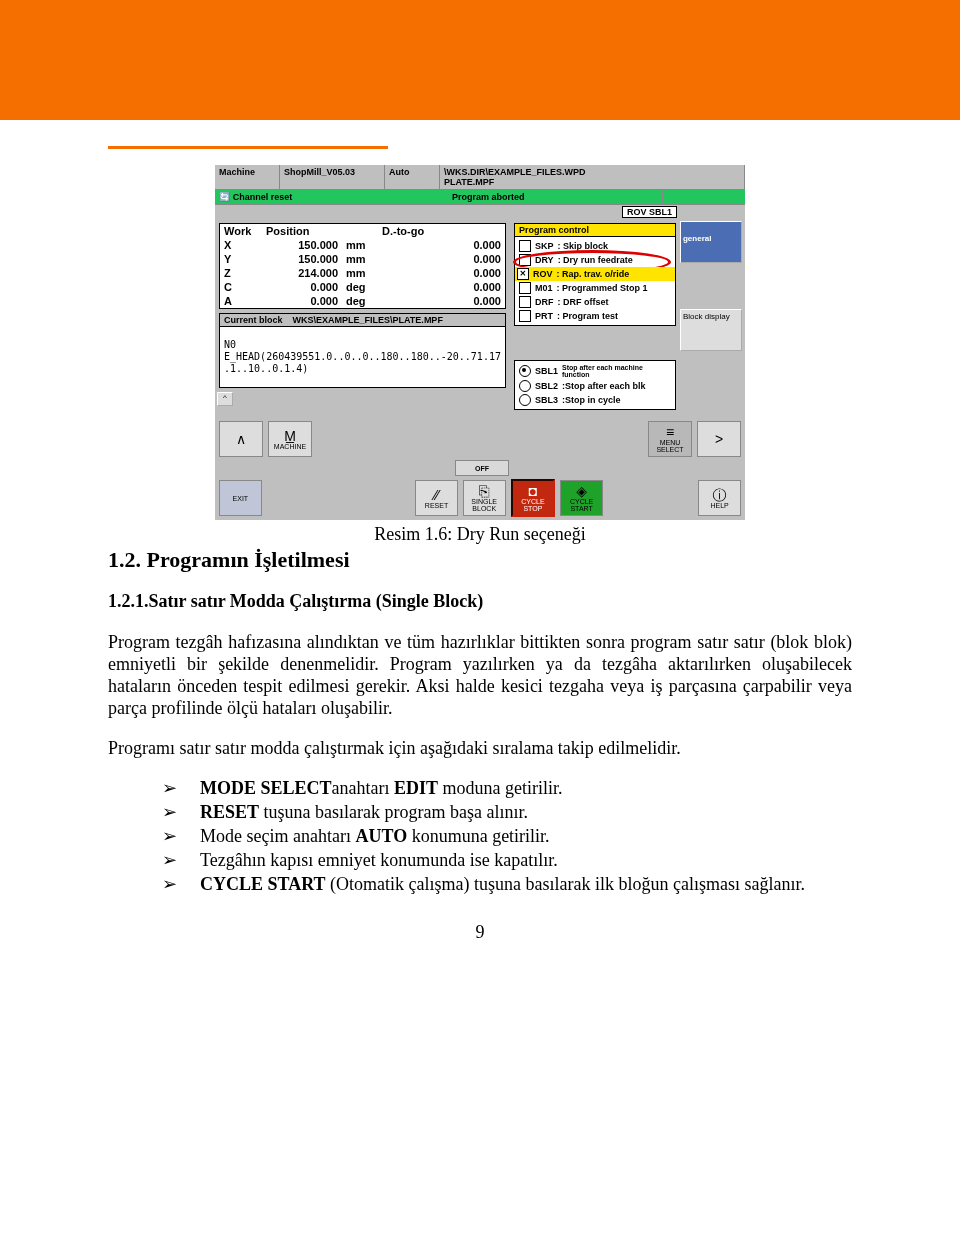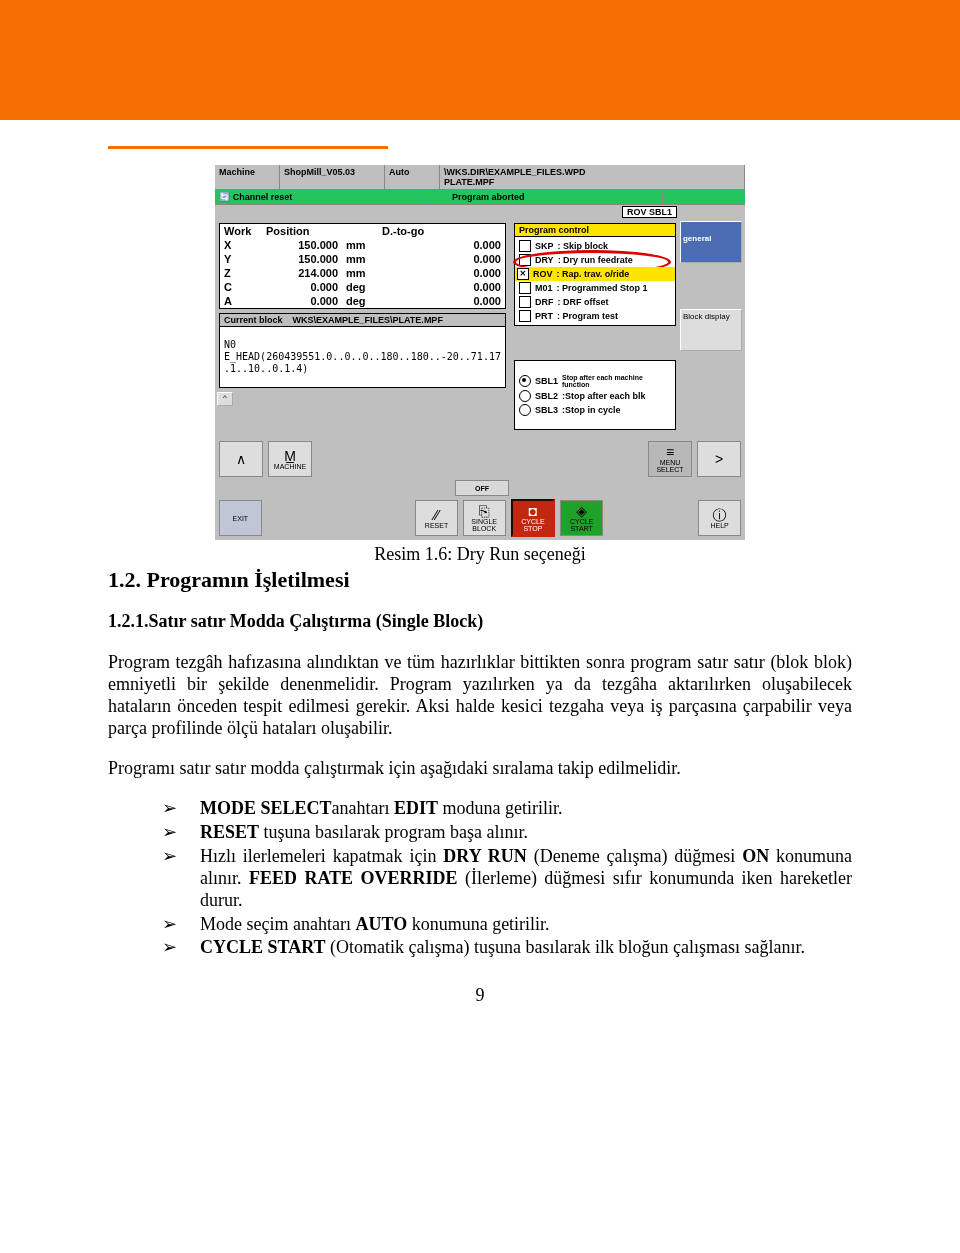--- a/index.html
+++ b/index.html
@@ -150,21 +150,21 @@
     top: -3px;
     pointer-events: none;
   }
   .pc-row.rov-row {
     background: #ffe400;
     padding-left: 2px;
     padding-right: 2px;
     margin: 0 -4px;
   }
   .sbl-list {
-    padding: 12px 4px;
+    padding: 2px 4px;
   }
   .sbl-row {
     display: flex;
     align-items: center;
     gap: 4px;
     font-weight: bold;
     padding: 1px 0;
   }
   .radio {
     width: 10px; height: 10px;
@@ -477,19 +477,19 @@
 
   <h2 class="section">1.2. Programın İşletilmesi</h2>
   <h3 class="subsection">1.2.1.Satır satır Modda Çalıştırma (Single Block)</h3>
 
   <p class="body">Program tezgâh hafızasına alındıktan ve tüm hazırlıklar bittikten sonra program satır satır (blok blok) emniyetli bir şekilde denenmelidir. Program yazılırken ya da tezgâha aktarılırken oluşabilecek hataların önceden tespit edilmesi gerekir. Aksi halde kesici tezgaha veya iş parçasına çarpabilir veya parça profilinde ölçü hataları oluşabilir.</p>
   <p class="body">Programı satır satır modda çalıştırmak için aşağıdaki sıralama takip edilmelidir.</p>
 
   <ul class="arrows">
     <li><b>MODE SELECT</b>anahtarı <b>EDIT</b> moduna getirilir.</li>
     <li><b>RESET</b> tuşuna basılarak program başa alınır.</li>
-    <li>Hızlı ilerlemeleri kapatmak için <b>DRY RUN</b> (Deneme çalışma) düğmesi <b>ON</b> konumuna alınır. <b>FEED RATE OVERRIDE</b> (İlerleme) düğmesi sıfır konumunda iken hareketler durur.</li>
     <li>Mode seçim anahtarı <b>AUTO</b> konumuna getirilir.</li>
+    <li>Tezgâhın kapısı emniyet konumunda ise kapatılır.</li>
     <li><b>CYCLE START</b> (Otomatik çalışma) tuşuna basılarak ilk bloğun çalışması sağlanır.</li>
   </ul>
 
   <div class="page-num">9</div>
 </div>
 
 </body></html>

